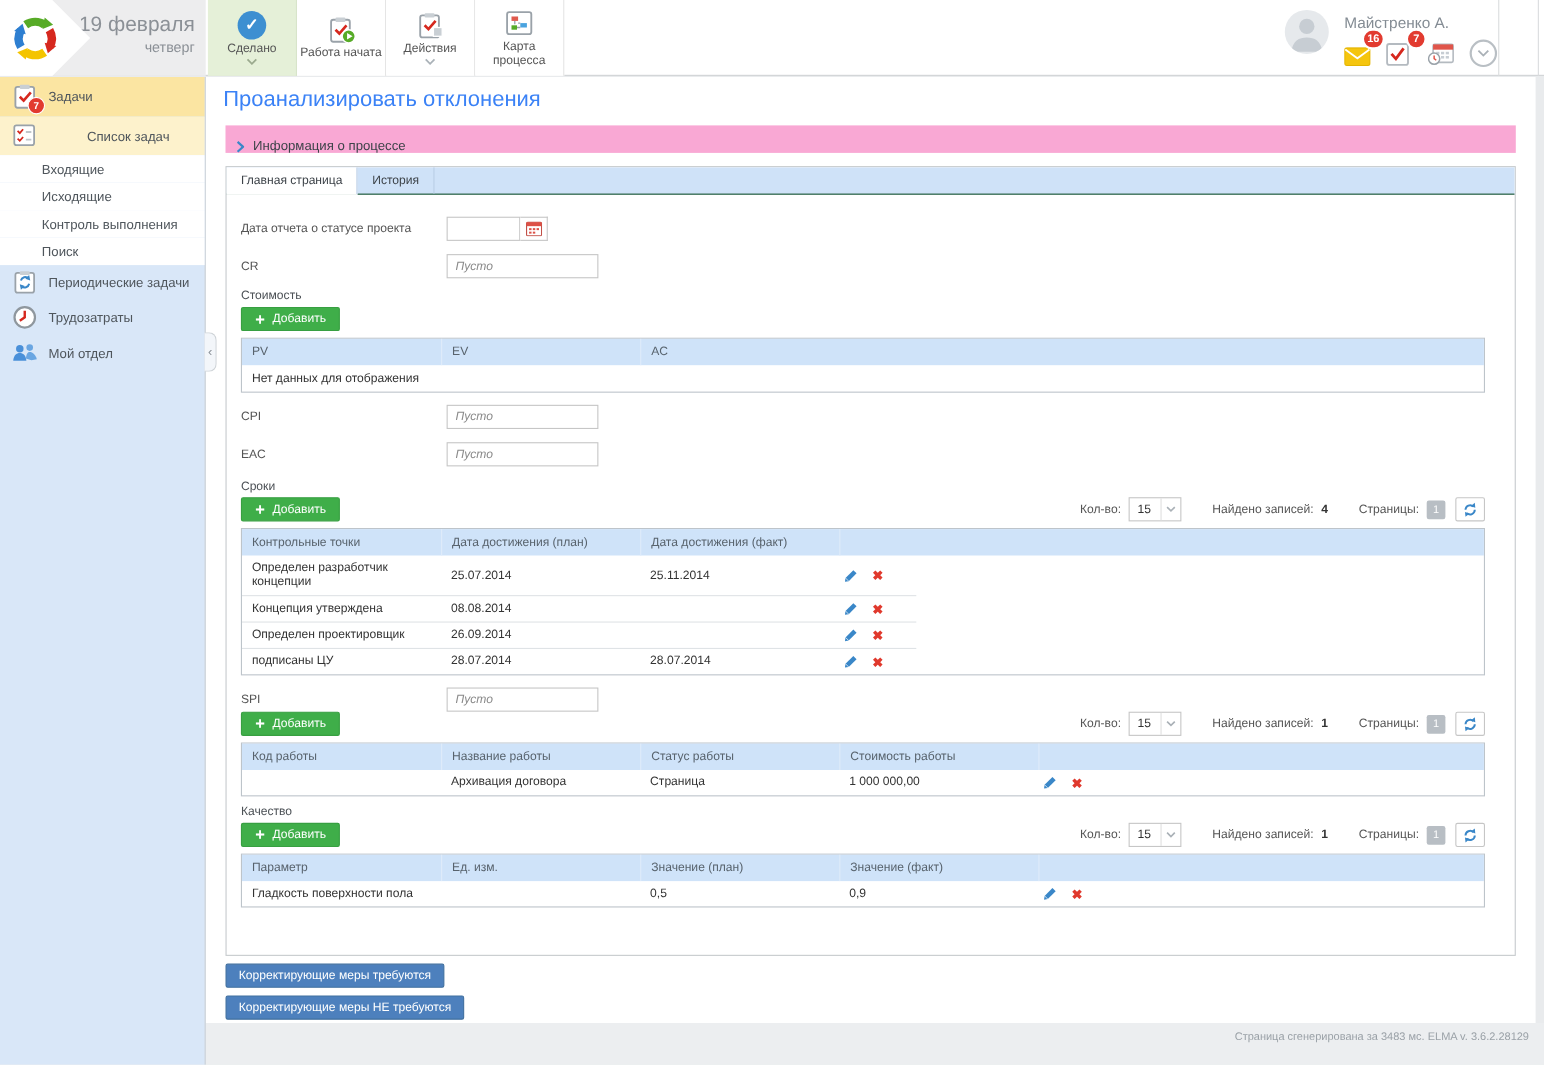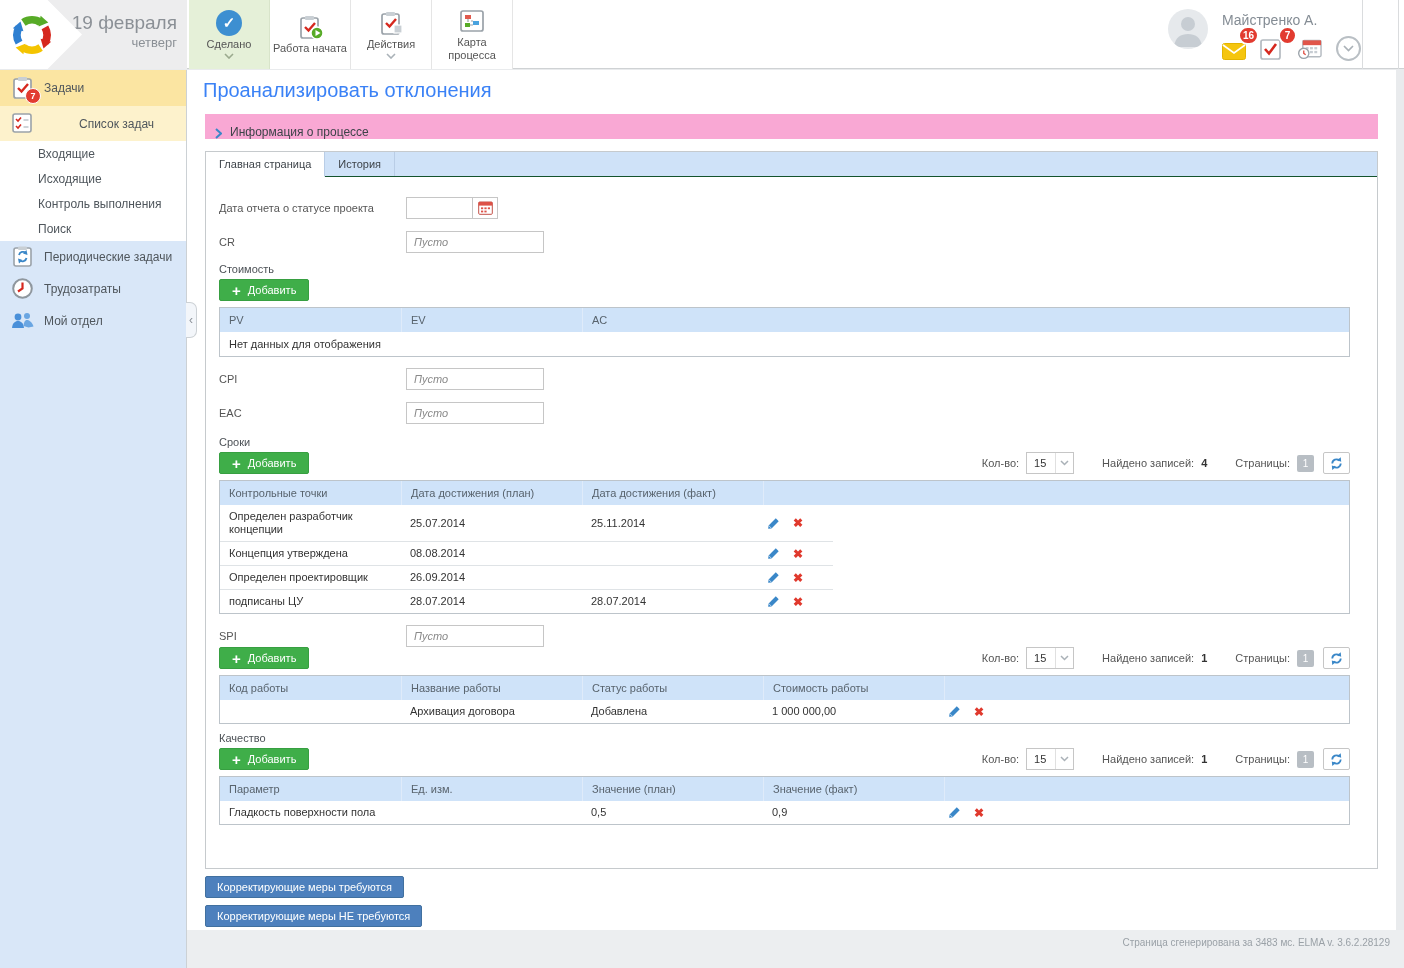--- a/index.html
+++ b/index.html
@@ -508,21 +508,21 @@
           <div class="gh-cell">Код работы</div>
           <div class="gh-cell">Название работы</div>
           <div class="gh-cell">Статус работы</div>
           <div class="gh-cell">Стоимость работы</div>
           <div class="gh-icons"></div>
         </div>
         <div class="rows-wrap wide-rows">
           <div class="grid-row">
             <div class="g-cell"></div>
             <div class="g-cell">Архивация договора</div>
-            <div class="g-cell">Добавлена</div>
+            <div class="g-cell">Страница</div>
             <div class="g-cell">1 000 000,00</div>
             <div class="g-icons">
               <span class="edit">
                   <svg width="13" height="13" viewBox="0 0 16 16">
                     <path d="M10.8 1.6 l3.6 3.6 L5.6 14 1.4 14.6 2 10.4 z" fill="#3a87c8"></path>
                     <path d="M2 10.4 l3.6 3.6" stroke="#fff" stroke-width="0.8"></path>
                   </svg>
                 </span>
               <span class="del">✖</span>
             </div>

